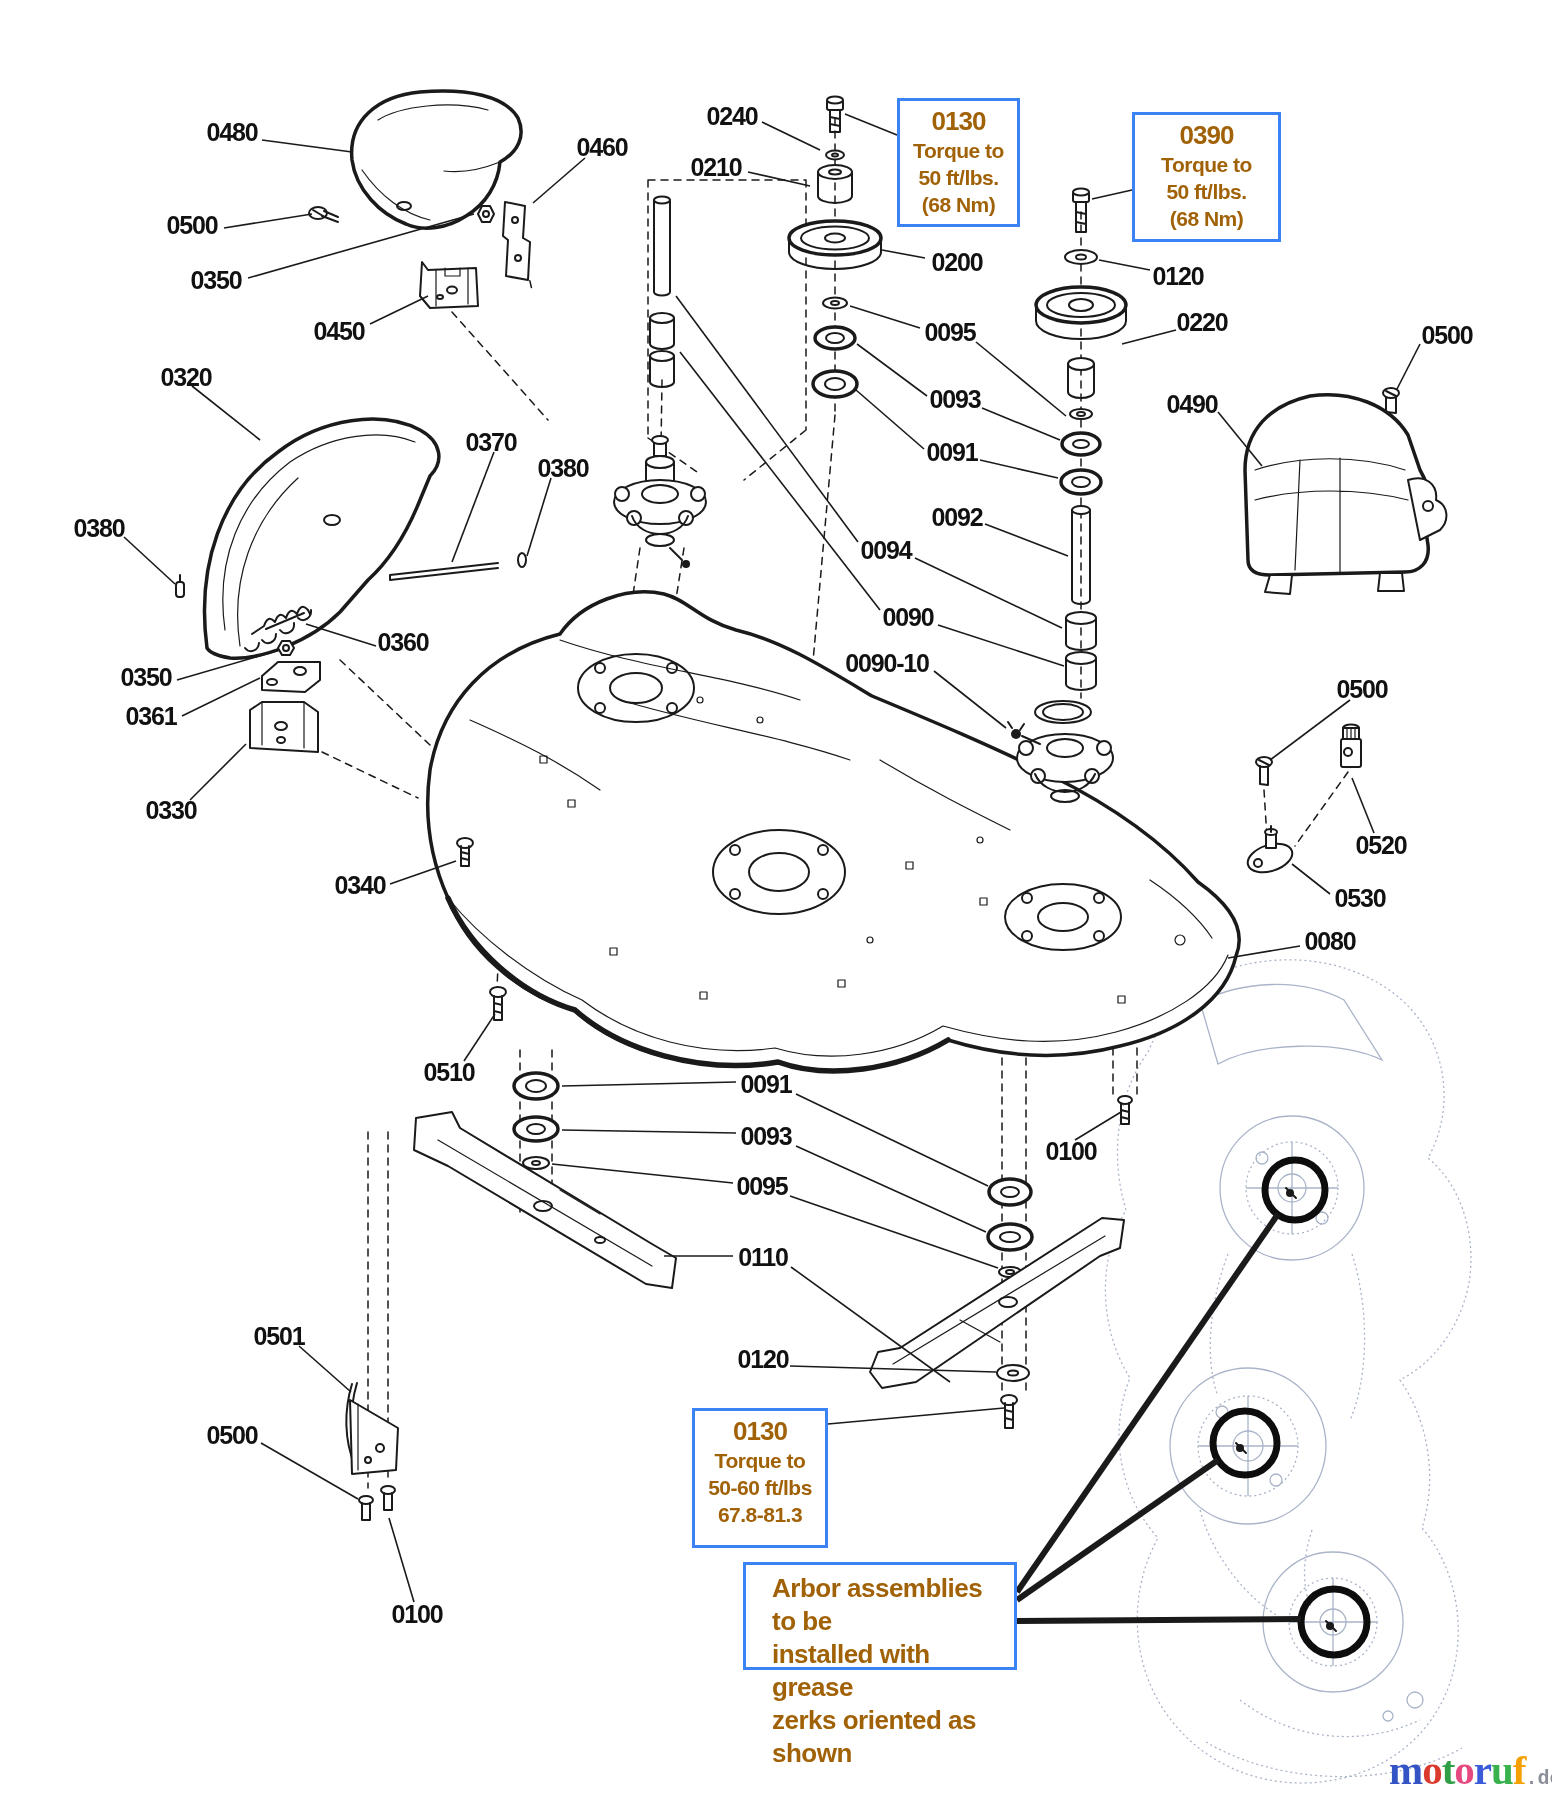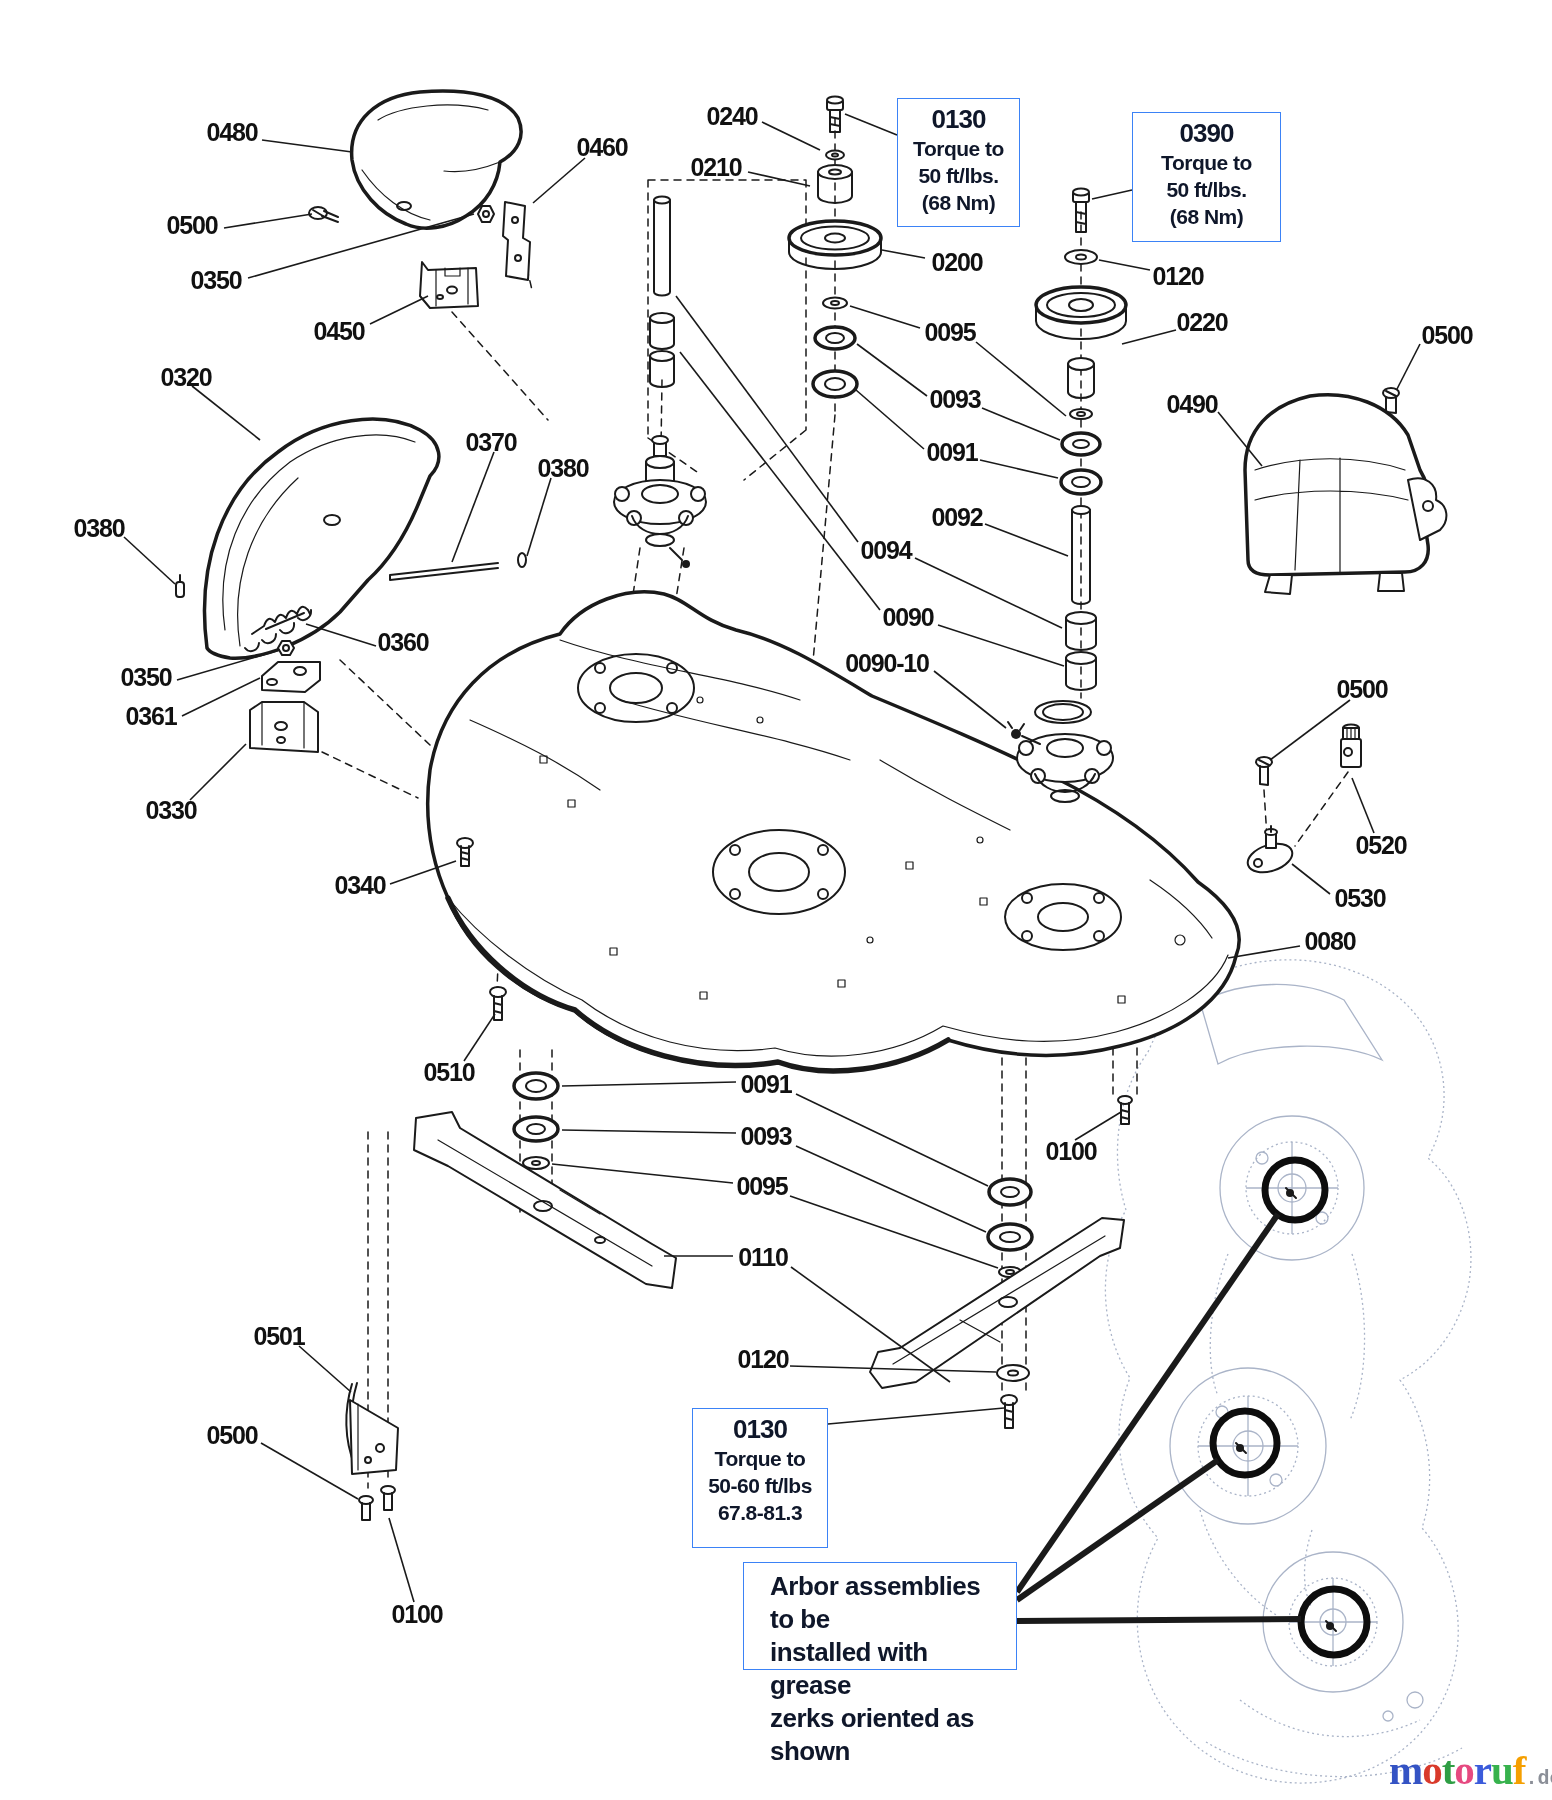--- a/index.html
+++ b/index.html
@@ -1,22 +1,22 @@
 <!DOCTYPE html>
 <html><head>
 <meta charset="utf-8">
 <style>
   html,body{margin:0;padding:0;background:#fff;}
   .stage{position:relative;width:1552px;height:1800px;background:#ffffff;overflow:hidden;
          font-family:"Liberation Sans",sans-serif;}
   .stage svg{position:absolute;left:0;top:0;}
   .part-label{position:absolute;transform:translate(-50%,-50%);font-weight:bold;
               font-size:25px;letter-spacing:-1.2px;color:#111;white-space:nowrap;}
-  .callout{position:absolute;border:1px solid #3b82f6;background:#fff;text-align:center;
-           color:#0f172a;font-weight:bold;box-sizing:border-box;}
+  .callout{position:absolute;border:3px solid #3b82f6;background:#fff;text-align:center;
+           color:#a16207;font-weight:bold;box-sizing:border-box;}
   .callout .l0{font-size:26px;margin-top:5px;letter-spacing:-1px;}
   .callout .ln{font-size:21px;line-height:27px;letter-spacing:-0.5px;}
   .callout.note{text-align:left;padding:7px 8px 0 26px;}
   .callout.note .ln{font-size:26px;line-height:33px;letter-spacing:-0.5px;}
   .wm{position:absolute;left:1389px;top:1748px;font-family:"Liberation Serif",serif;
       font-weight:bold;font-size:41px;letter-spacing:-1px;line-height:44px;}
   .wm .de{font-size:20px;font-weight:bold;letter-spacing:0;font-family:Liberation Mono, monospace;}
   
   .ln{stroke:#1a1a1a;fill:none;stroke-width:2;stroke-linecap:round;stroke-linejoin:round;}
   .fw{fill:#ffffff;}

